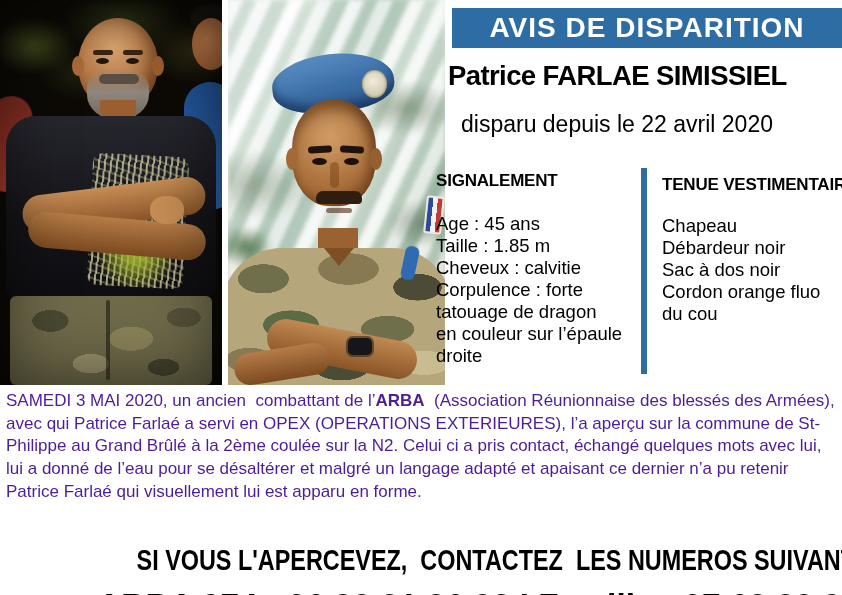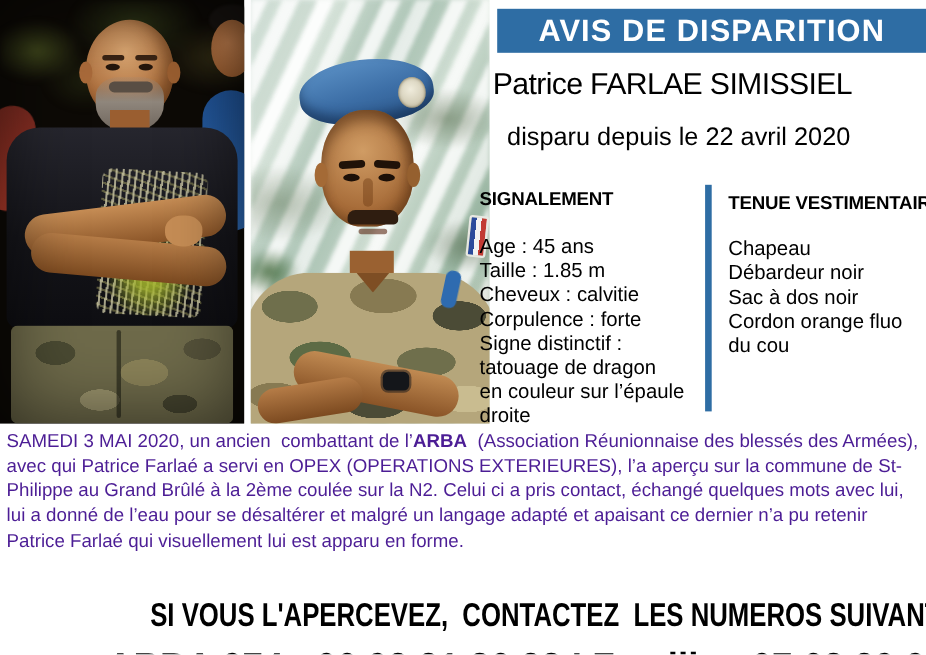--- a/index.html
+++ b/index.html
@@ -120,21 +120,21 @@
     background:linear-gradient(180deg,#c08a52,#8a5427);}
   .pr-forearm-2{left:6px;top:348px;width:96px;height:32px;border-radius:16px;transform:rotate(-9deg);
     background:linear-gradient(180deg,#b57c47,#7c4a20);}
   .pr-watch{left:120px;top:338px;width:24px;height:17px;border-radius:5px;background:#14161a;box-shadow:0 0 0 2px rgba(20,22,26,.5);}
   .pr-flag{right:2px;top:196px;width:18px;height:38px;border:2px solid #e8e8e2;border-radius:3px;transform:rotate(6deg);
     background:linear-gradient(90deg,#2b4a9b 0 33%,#f2f2f2 33% 66%,#c23b34 66% 100%);}
 
   
   .banner{left:452px;top:8px;width:390px;height:40px;display:flex;align-items:center;justify-content:center;
     color:#fff;font-weight:bold;font-size:28px;letter-spacing:1px;white-space:nowrap;}
-  .name{left:448px;top:60px;width:394px;font-size:27.5px;font-weight:normal;letter-spacing:-0.6px;white-space:nowrap;}
+  .name{left:448px;top:60px;width:394px;font-size:27.5px;font-weight:bold;letter-spacing:-0.6px;white-space:nowrap;}
   .missing-since{left:461px;top:111px;font-size:23px;white-space:nowrap;}
   .col{font-size:18.5px;line-height:22px;}
   .col-header{font-size:17px;font-weight:bold;letter-spacing:-0.2px;white-space:nowrap;}
   .col-signalement{left:436px;top:170px;width:195px;}
   .col-signalement .col-lines{margin-top:21px;}
   .col-tenue{left:662px;top:174px;width:180px;}
   .col-tenue .col-lines{margin-top:19px;}
   .divider{left:641px;top:168px;width:6px;height:206px;}
   .paragraph{left:6px;top:390px;width:833px;font-size:17px;line-height:22.7px;white-space:pre-wrap;color:#4c1d95;}
   .paragraph b{font-weight:bold;}
@@ -210,21 +210,20 @@
   <div class="abs name">Patrice FARLAE SIMISSIEL</div>
   <div class="abs missing-since">disparu depuis le 22 avril 2020</div>
 
   <div class="abs col col-signalement">
     <div class="col-header">SIGNALEMENT</div>
     <div class="col-lines">
       <div>Age : 45 ans</div>
       <div>Taille : 1.85 m</div>
       <div>Cheveux : calvitie</div>
       <div>Corpulence : forte</div>
-      <div>Signe distinctif :</div>
       <div>tatouage de dragon</div>
       <div>en couleur sur l’épaule</div>
       <div>droite</div>
     </div>
   </div>
 
   <div class="abs divider" style="background:#2e6da4;"></div>
 
   <div class="abs col col-tenue">
     <div class="col-header">TENUE VESTIMENTAIRE</div>

